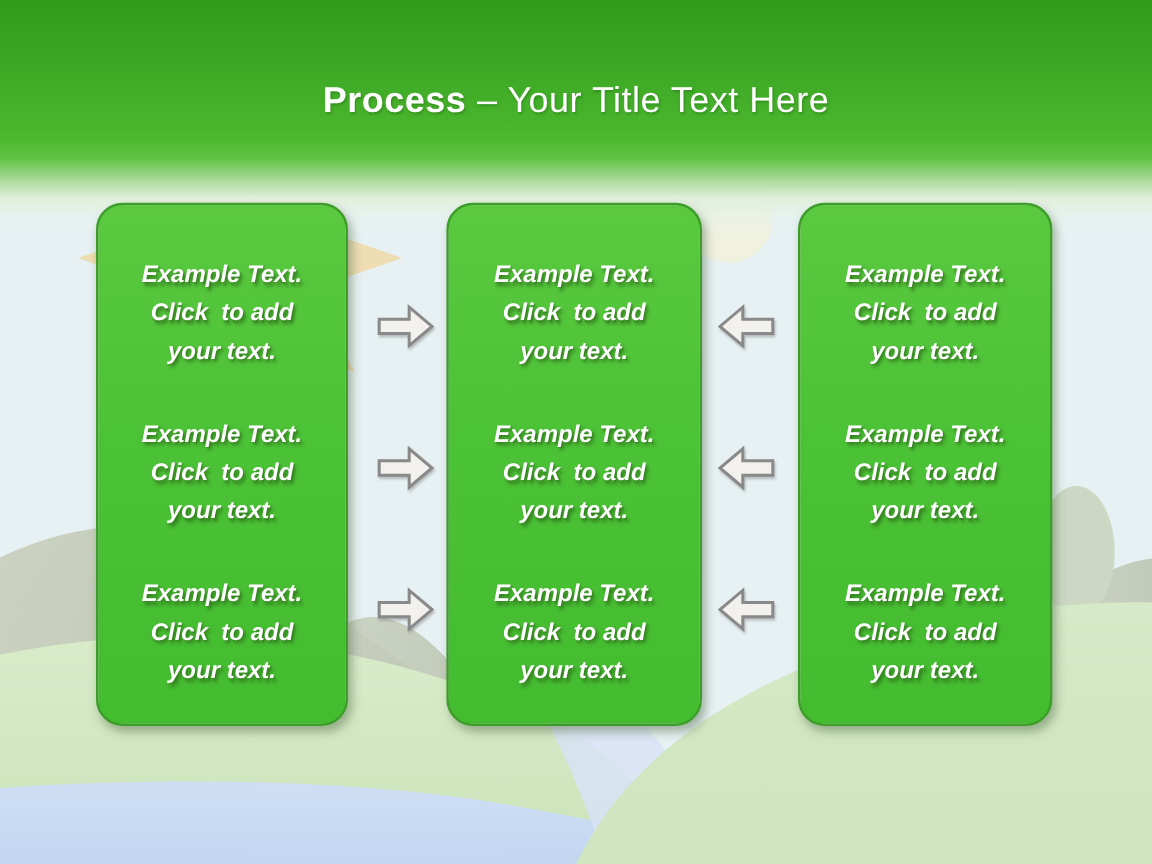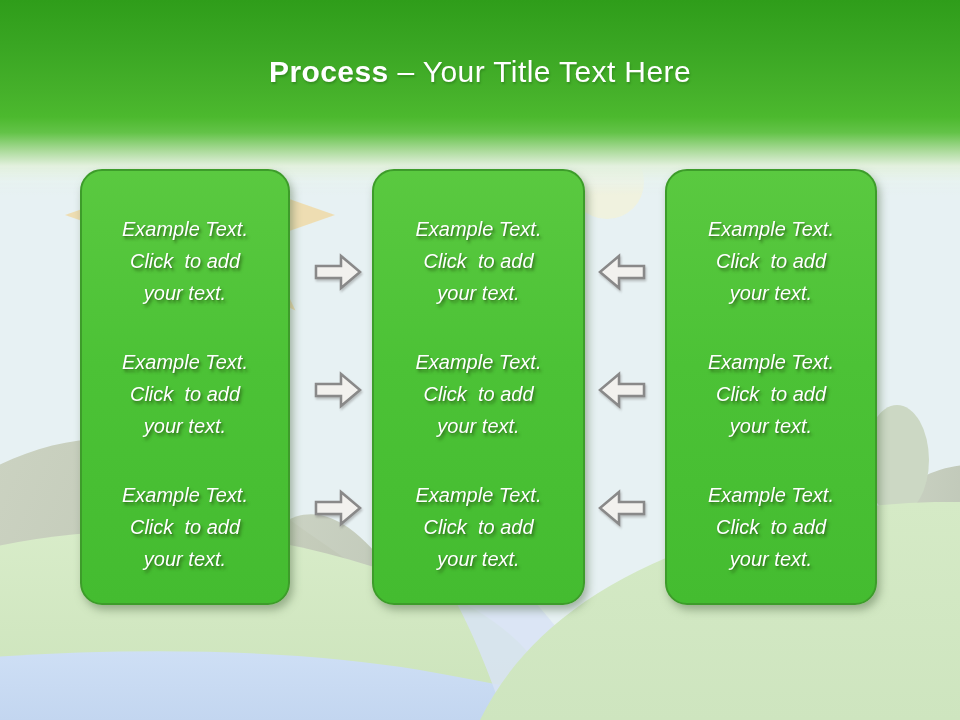--- a/index.html
+++ b/index.html
@@ -12,41 +12,41 @@
   .scenery{position:absolute;inset:0;width:960px;height:720px;}
   
   .titlebar{
     position:absolute;left:0;top:0;width:960px;height:195px;
     background:linear-gradient(180deg,
       #2f9d1a 0%, #3aa623 24%, #45b02a 46%, #4cb92e 60%,
       #63c348 68%, #a9da98 77%, #e2f0dd 85%,
       rgba(231,243,238,.55) 93%, rgba(231,243,238,0) 100%);
   }
   .titlebar h1{
-    margin:0;padding-top:55px;text-align:center;
+    margin:12px;padding-top:55px;text-align:center;
     font-size:30px;font-weight:400;color:#ffffff;letter-spacing:.4px;
     text-shadow:1px 2px 2px rgba(30,90,20,.35);
   }
   .t-bold{font-weight:700;}
   .t-rest{padding-left:9px;}
   
   .box{
     position:absolute;top:169px;height:436px;box-sizing:border-box;
     border:2.5px solid #3d9c2a;border-radius:22px;
     background:linear-gradient(180deg,#5ac940 0%,#4cc236 45%,#44bc30 100%);
     box-shadow:3px 5px 8px rgba(90,115,80,.5);
     display:flex;flex-direction:column;gap:37px;
     padding:42px 6px 0;
   }
   .box1{left:80px;width:210px;}
   .box2{left:372px;width:213px;}
   .box3{left:665px;width:212px;}
   .para{
     margin:0;white-space:pre-wrap;text-align:center;
-    font-style:italic;font-weight:400;font-size:20px;line-height:32px;
+    font-style:italic;font-weight:700;font-size:20px;line-height:32px;
     color:#ffffff;
     text-shadow:2px 3px 3px rgba(45,105,25,.75),1px 1px 1px rgba(45,105,25,.4);
   }
   
   .arrow{position:absolute;width:48px;height:40px;}
   .arrow svg{display:block;width:48px;height:40px;
     filter:drop-shadow(1px 2px 1px rgba(110,110,110,.4));}
   .arrow polygon{fill:#f2f1ee;stroke:#898989;stroke-width:2.5;stroke-linejoin:miter;}
   .ar1{left:314px;top:252px;} .ar2{left:314px;top:370px;} .ar3{left:314px;top:488px;}
   .al1{left:598px;top:252px;} .al2{left:598px;top:370px;} .al3{left:598px;top:488px;}

